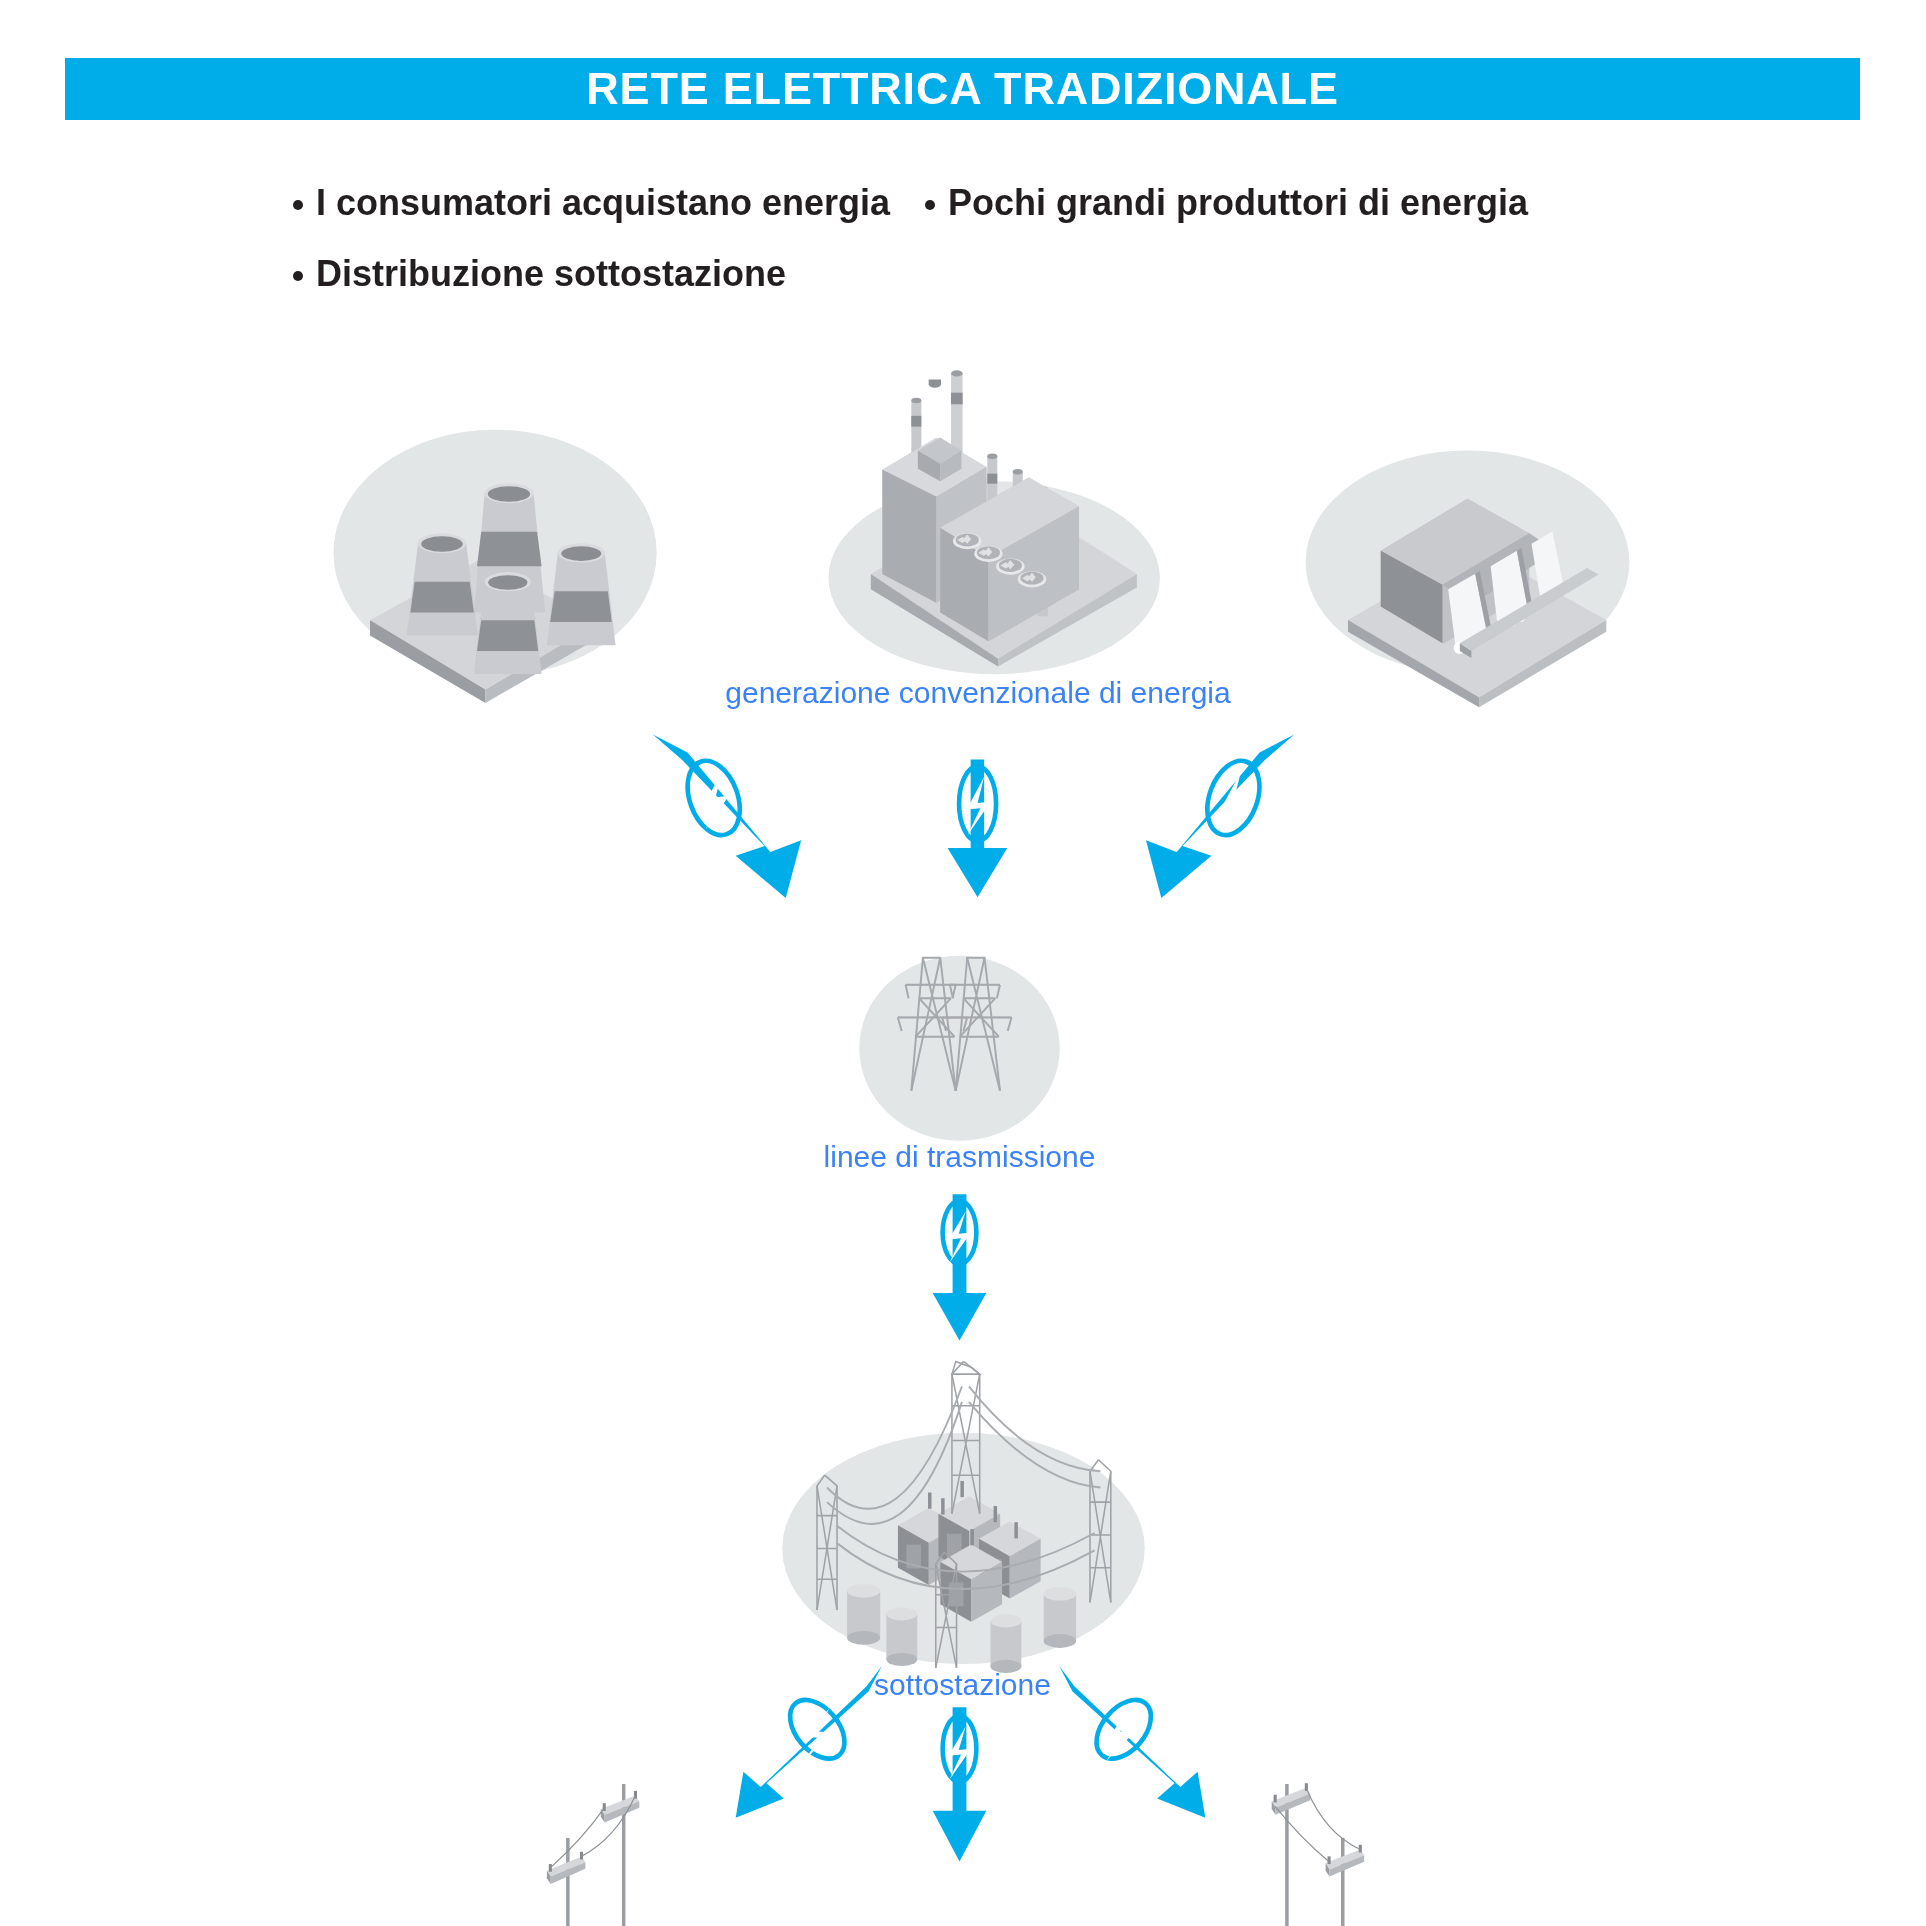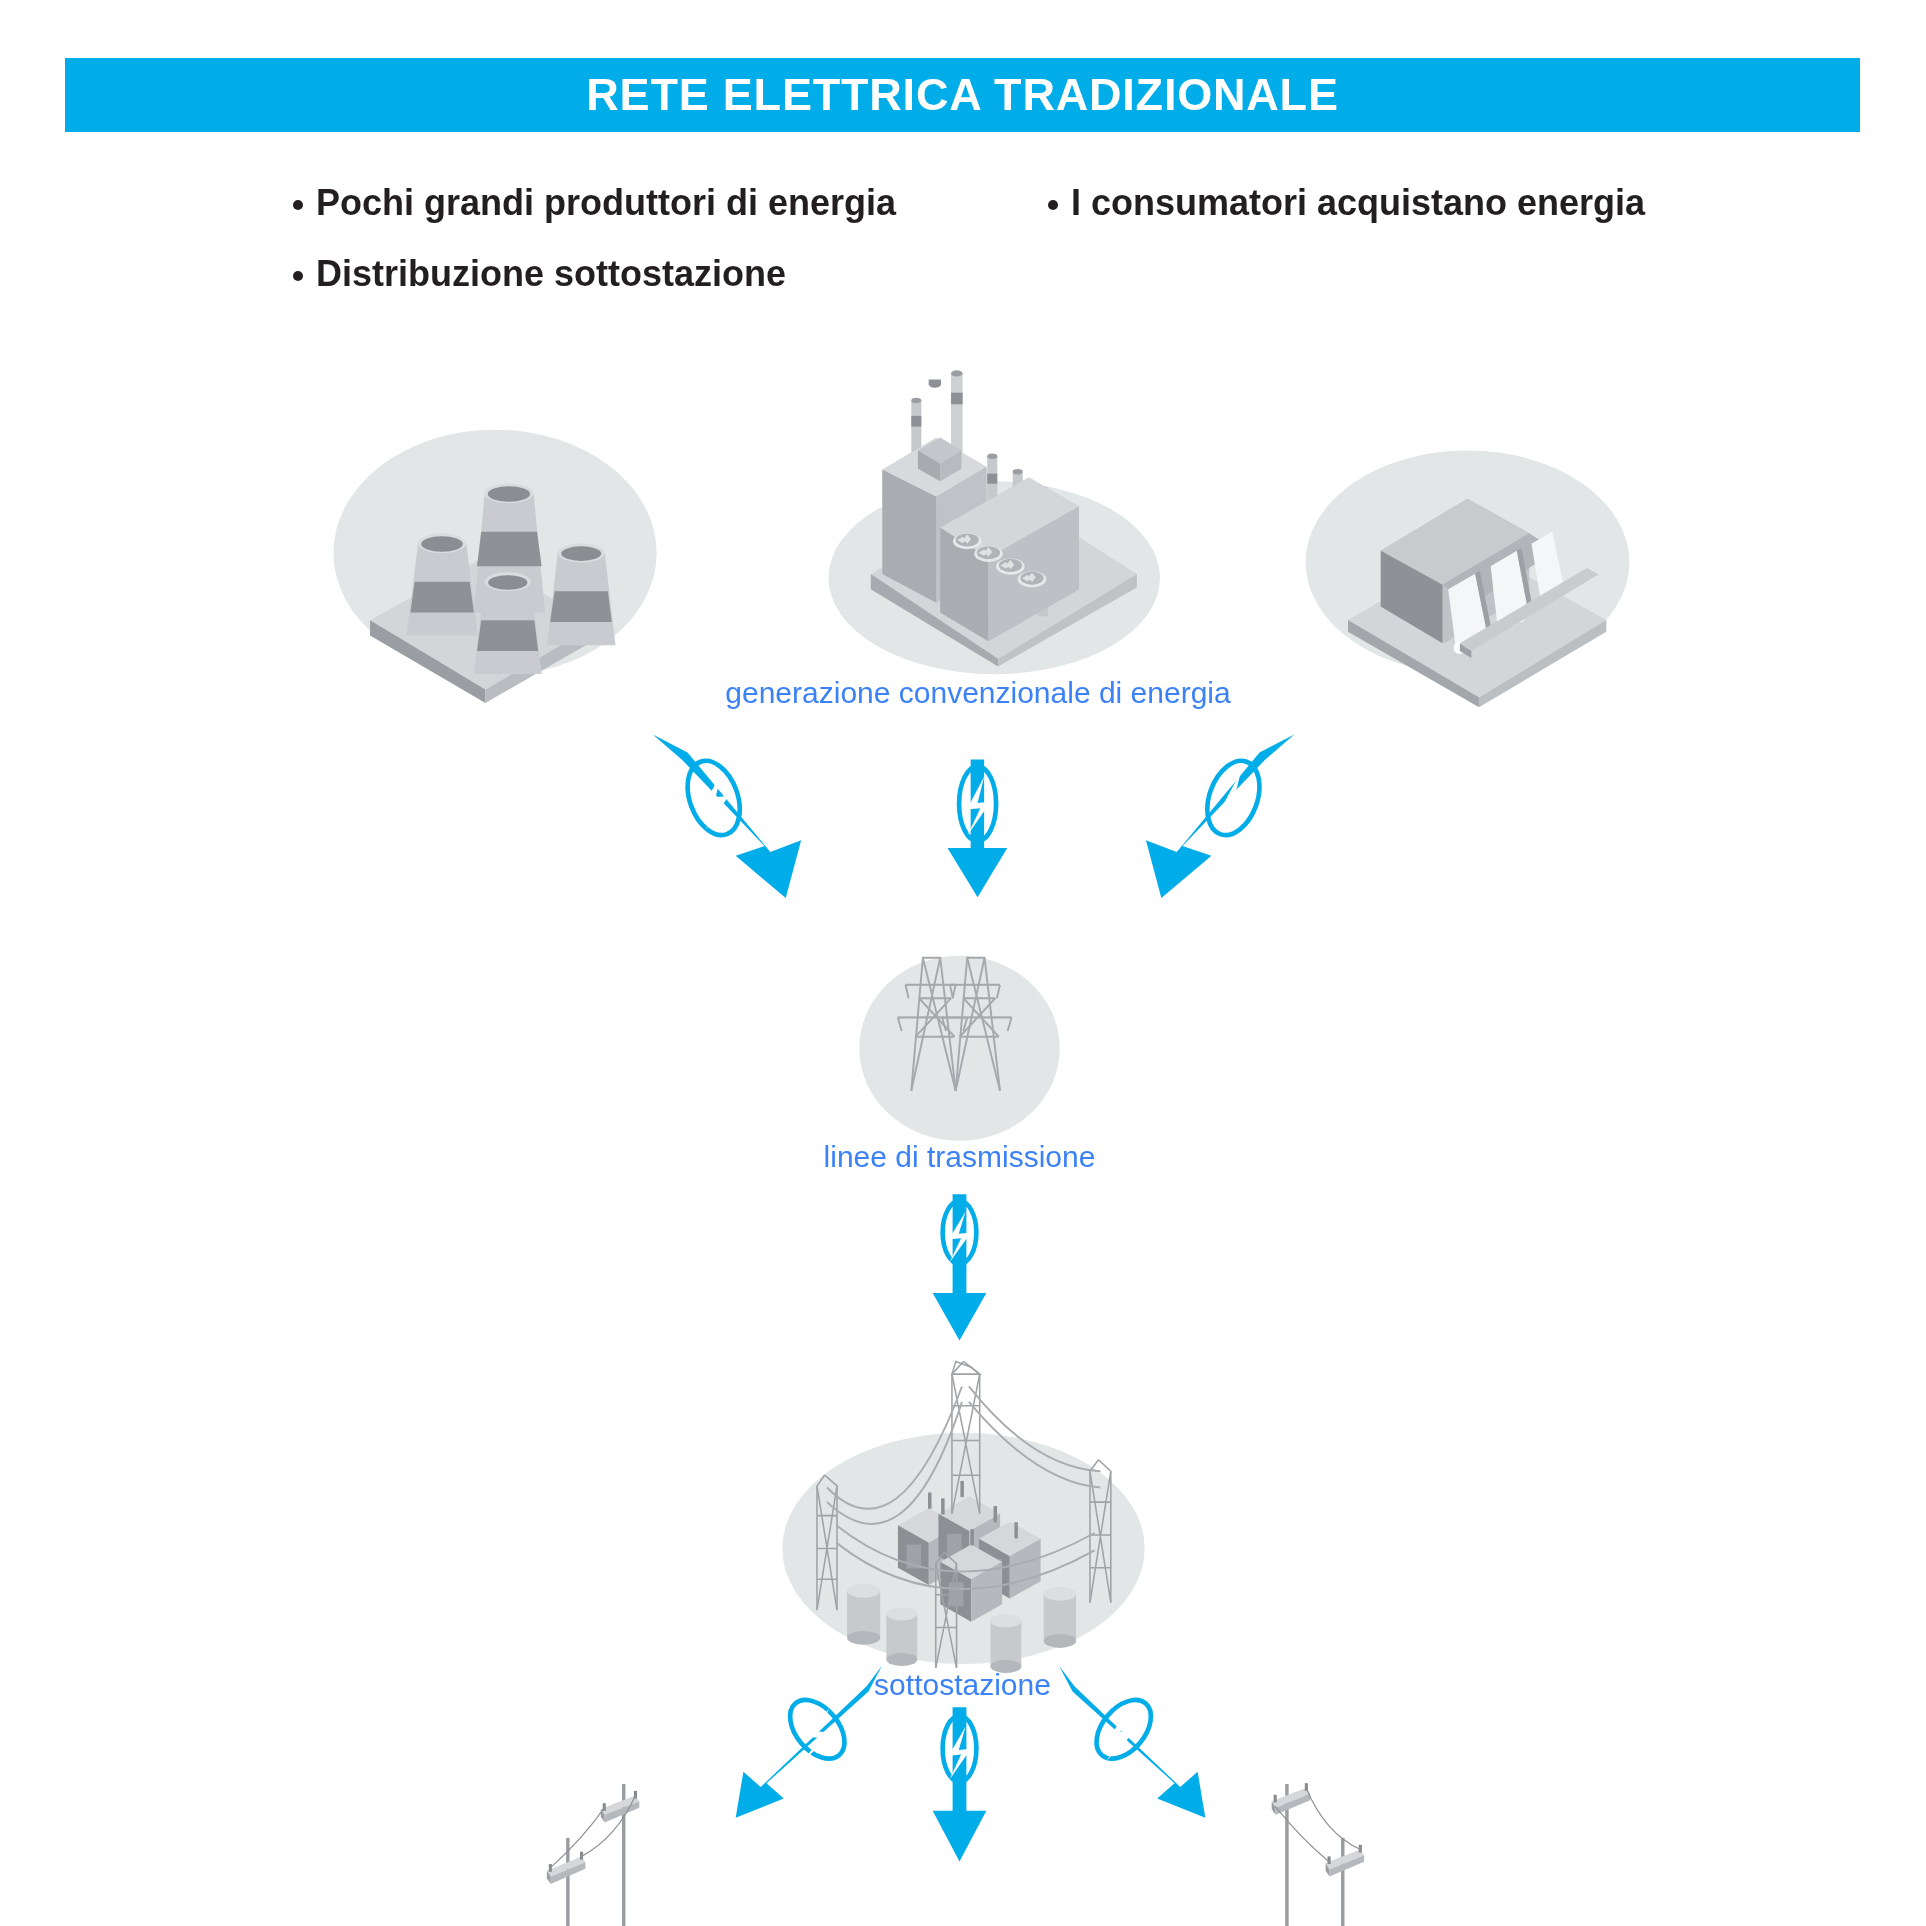--- a/index.html
+++ b/index.html
@@ -4,21 +4,21 @@
 <style>
   html,body{margin:0;padding:0;background:#ffffff;}
   body{
     width:1926px;height:2889px;position:relative;overflow:hidden;
     font-family:"Liberation Sans", sans-serif;
   }
   .page{position:absolute;inset:0;background:#fff;}
 
   
   .header-bar{
-    position:absolute;left:65px;top:58px;width:1795px;height:74px;
+    position:absolute;left:65px;top:58px;width:1795px;height:62px;
     background:#00ade8;display:flex;align-items:center;justify-content:center;
   }
   .header-title{
     color:#ffffff;font-size:45px;font-weight:bold;letter-spacing:0.8px;
     font-family:"Liberation Sans", sans-serif;white-space:nowrap;
   }
 
   
   .bullets{position:absolute;left:293px;top:185px;width:1387px;}
   .bullet-row{display:flex;margin-bottom:35px;}
@@ -46,27 +46,27 @@
 <body>
 
 <div class="page">
 
   <div class="header-bar">
     <div class="header-title">RETE ELETTRICA TRADIZIONALE</div>
   </div>
 
   <div class="bullets">
     <div class="bullet-row">
+      <div class="bullet-col c2">
+        <div class="dot"></div>
+        <div class="bullet-text">I consumatori acquistano energia</div>
+      </div>
       <div class="bullet-col c1">
         <div class="dot"></div>
         <div class="bullet-text">Pochi grandi produttori di energia</div>
-      </div>
-      <div class="bullet-col c2">
-        <div class="dot"></div>
-        <div class="bullet-text">I consumatori acquistano energia</div>
       </div>
     </div>
     <div class="bullet-row">
       <div class="bullet-col c2">
         <div class="dot"></div>
         <div class="bullet-text">Distribuzione sottostazione</div>
       </div>
     </div>
   </div>
 

